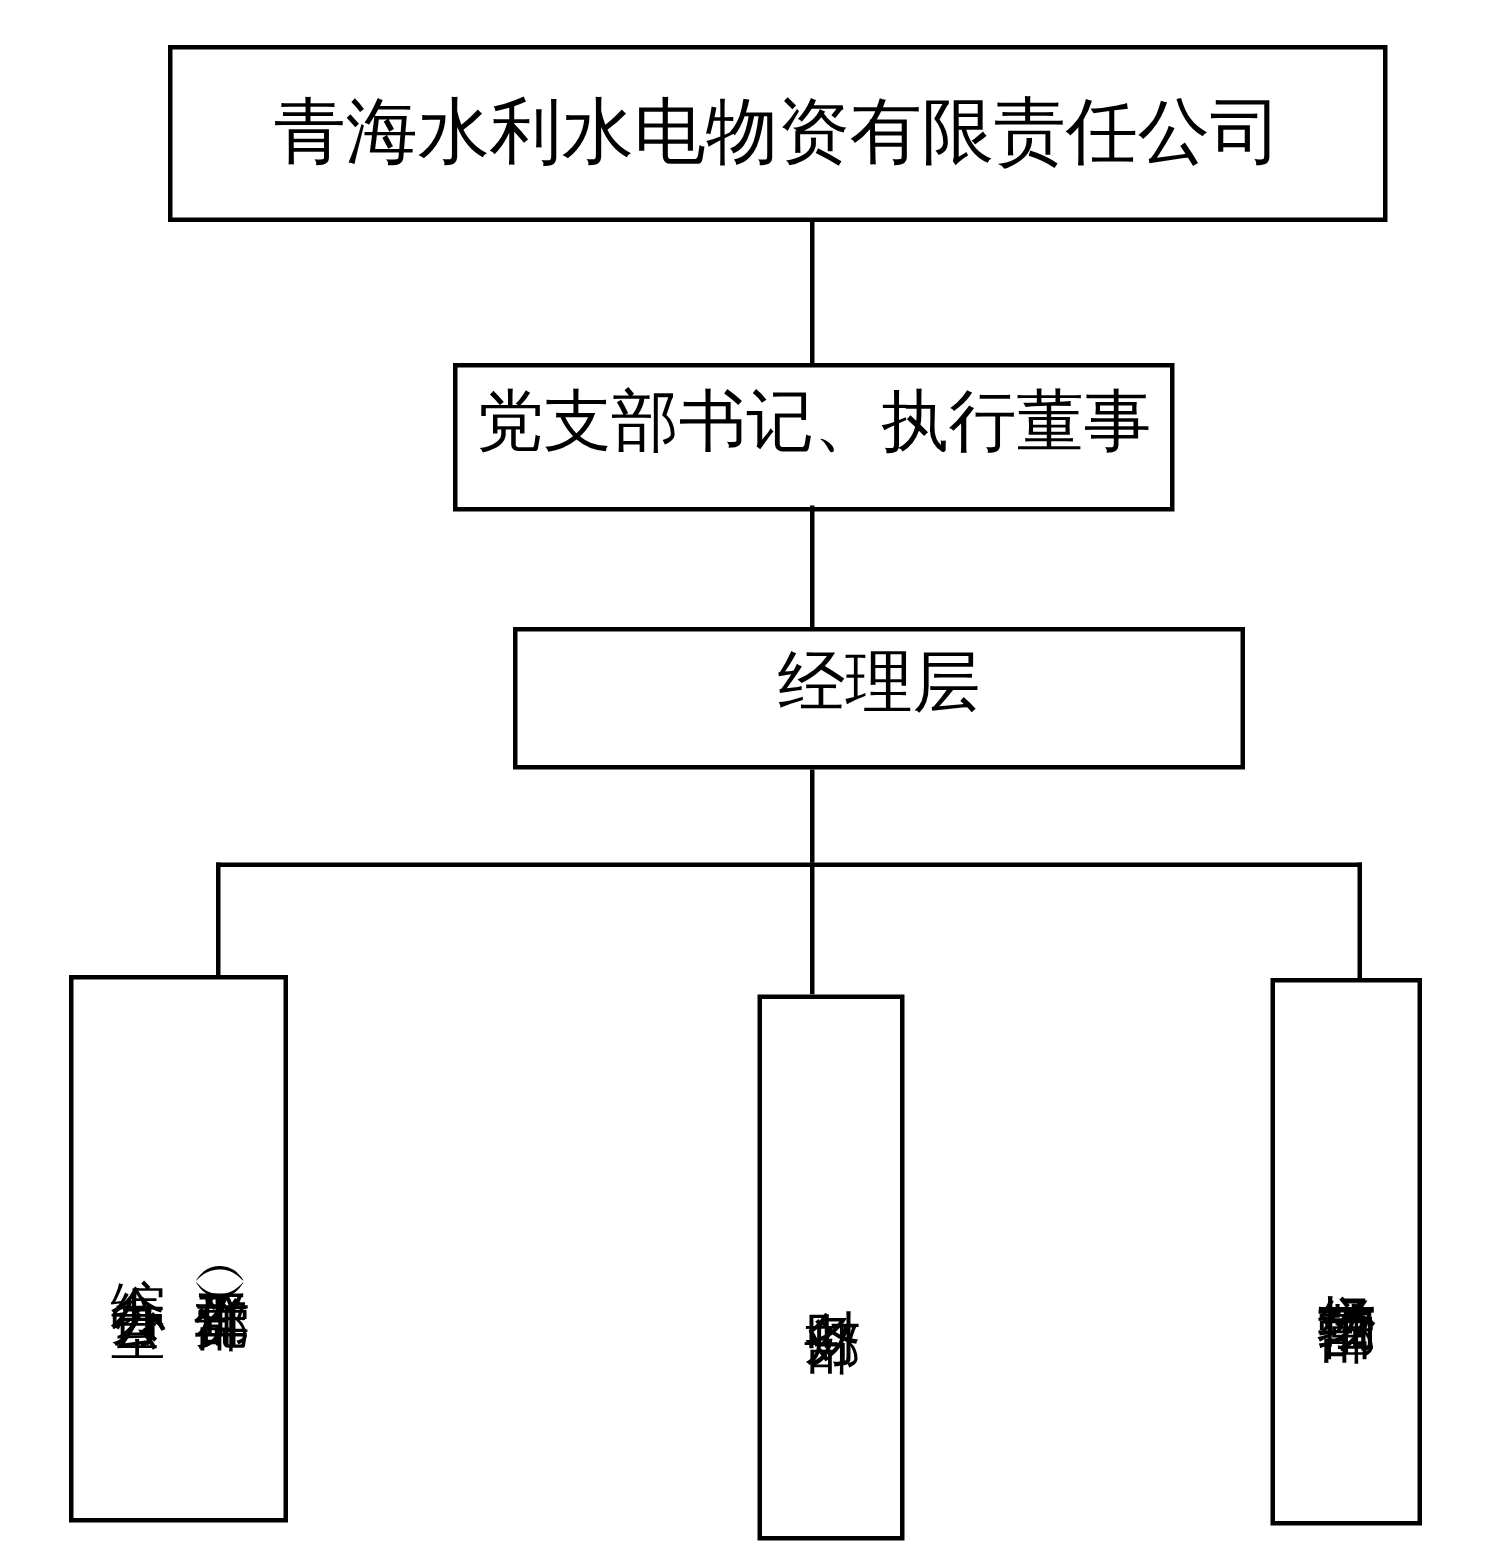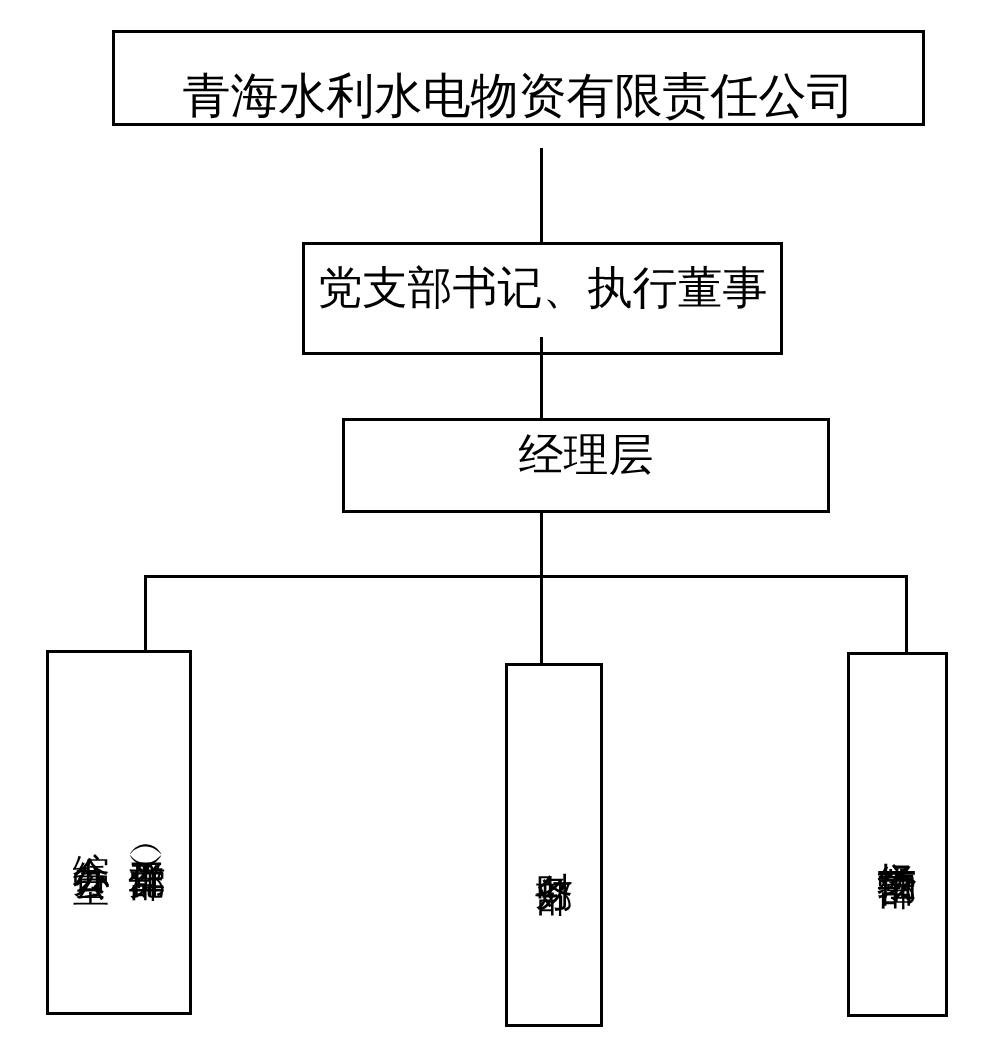--- a/index.html
+++ b/index.html
@@ -26,22 +26,22 @@
     align-items: center;
     justify-content: center;
   }
   .label {
     white-space: nowrap;
     line-height: 1.1;
   }
   .nudge {
     transform: translateY(-10px);
   }
-  #b1 { left: 112px; top: 30px;  width: 813px; height: 96px; font-size: 48px; align-items: flex-end; }
-  #b2 { left: 302px; top: 242px; width: 481px; height: 113px;  font-size: 45px; }
+  #b1 { left: 112px; top: 30px;  width: 813px; height: 118px; font-size: 48px; }
+  #b2 { left: 302px; top: 242px; width: 481px; height: 99px;  font-size: 45px; }
   #b3 { left: 342px; top: 418px; width: 488px; height: 95px;  font-size: 45px; }
 
   #d1 { left: 46px;  top: 650px; width: 146px; height: 365px; gap: 19px; }
   #d2 { left: 505px; top: 663px; width: 98px;  height: 364px; }
   #d3 { left: 847px; top: 652px; width: 101px; height: 365px; }
 
   .vtext {
     writing-mode: vertical-rl;
     text-orientation: mixed;
     line-height: 1;

